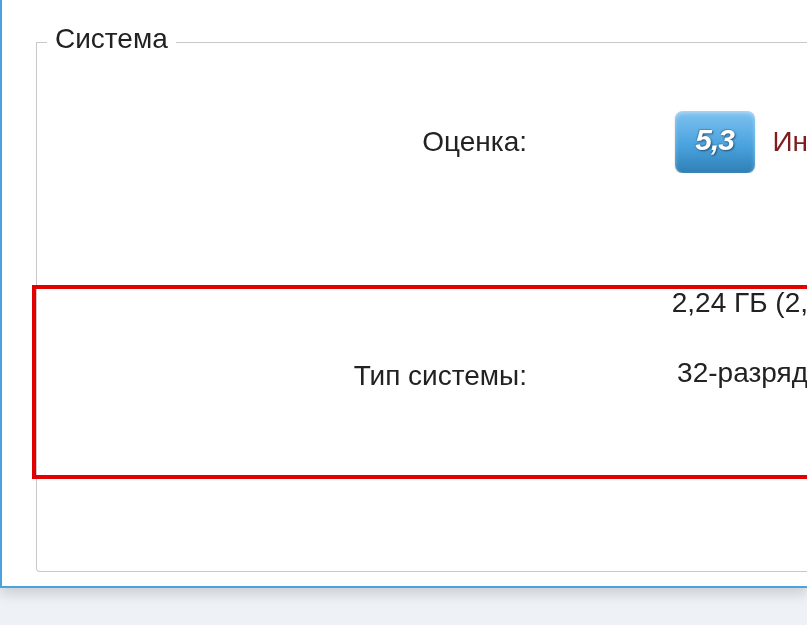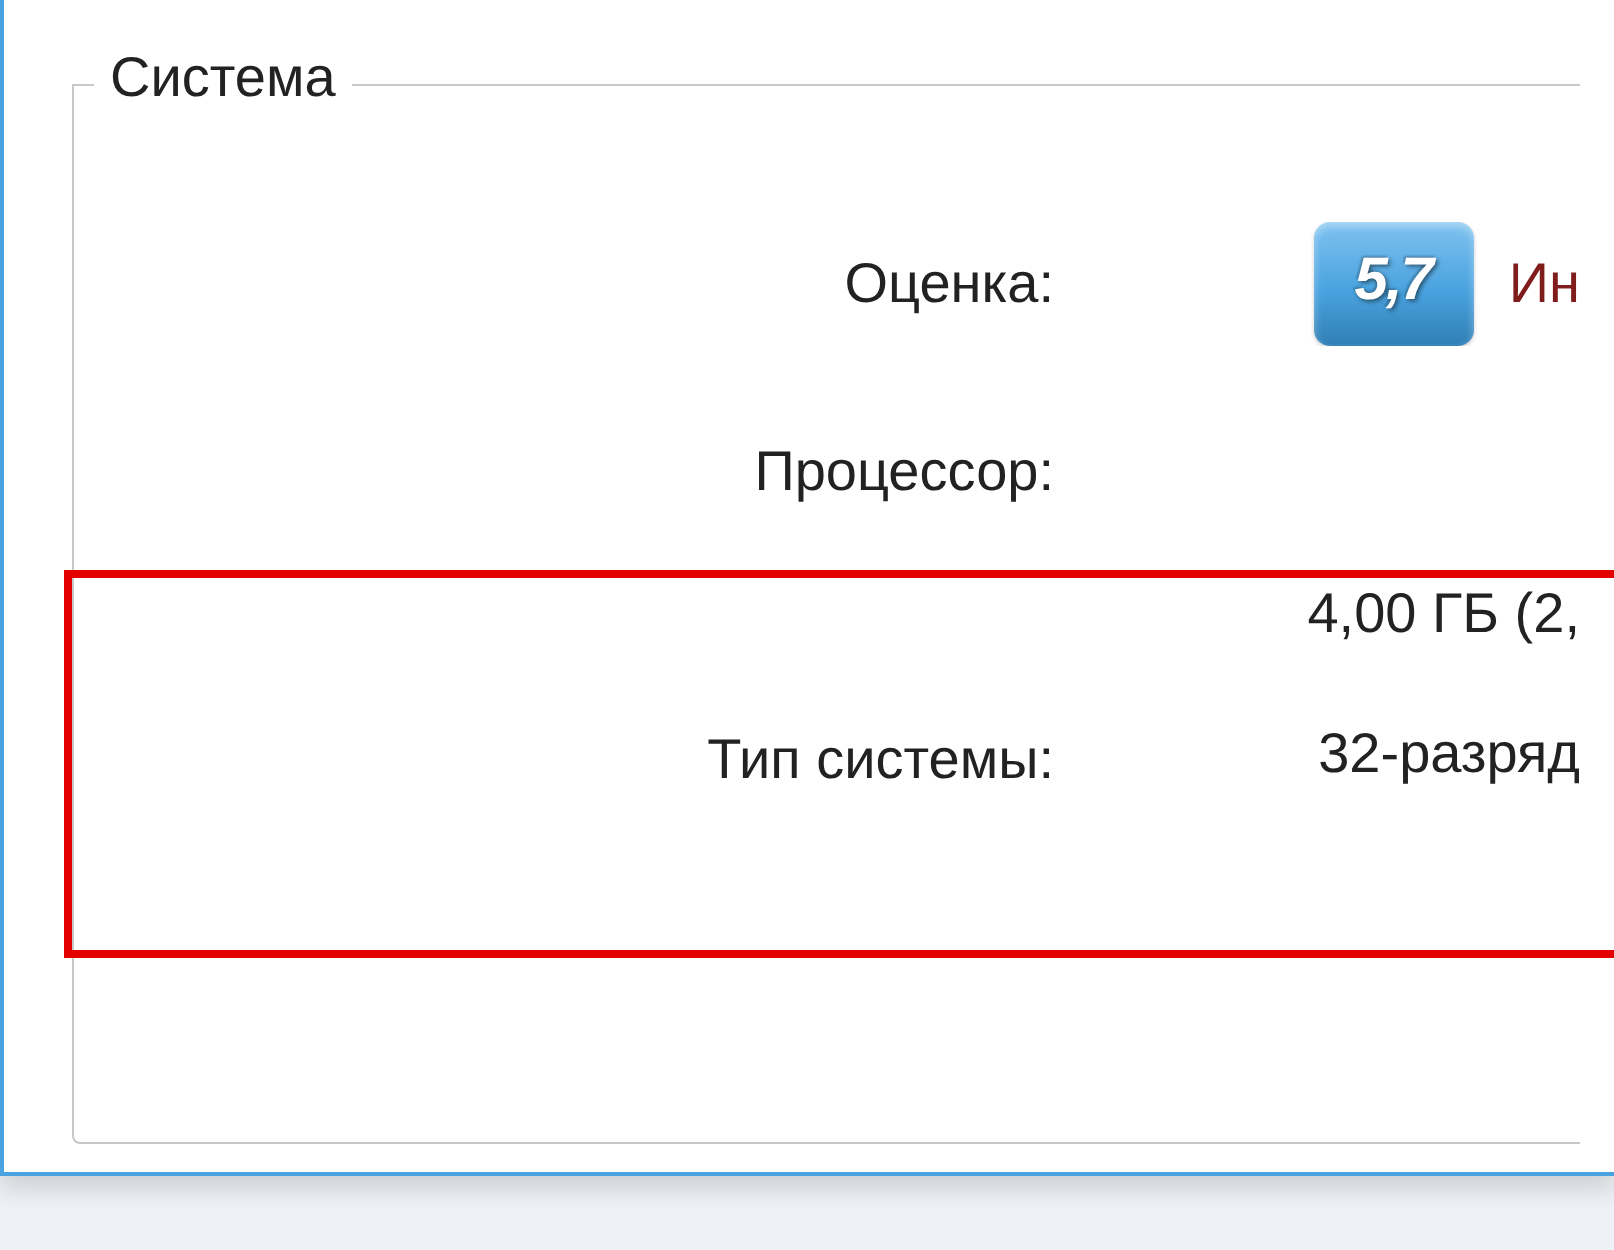--- a/index.html
+++ b/index.html
@@ -18,21 +18,21 @@
       border-right: none;
       width: 808px;
       height: 588px;
       position: relative;
       box-shadow: 0 6px 12px rgba(0,0,0,0.15);
     }
     .groupbox {
       position: absolute;
       left: 34px;
       top: 42px;
-      right: 18px;
+      right: 0;
       border: 1px solid #c8c8c8;
       border-right: none;
       border-bottom-left-radius: 4px;
       border-top-left-radius: 0;
       height: 530px;
     }
     .group-title {
       position: absolute;
       top: -20px;
       left: 10px;
@@ -107,32 +107,31 @@
 <div class="window">
   <div class="groupbox">
     <div class="group-title">Система</div>
 
     <div class="rows">
 
       <div class="row rating-row">
         <div class="label-col">Оценка:</div>
         <div class="value-col">
           <span class="rating-badge">
-            <span class="score">5,7</span>
+            <span class="score">5,3</span>
           </span>
           <span class="rating-link">Ин</span>
         </div>
       </div>
 
       <div class="row">
-        <div class="label-col">Процессор:</div>
       </div>
 
       <div class="row">
-        <div class="value-col">4,00 ГБ (2,</div>
+        <div class="value-col">2,24 ГБ (2,</div>
       </div>
 
       <div class="row">
         <div class="label-col">Тип системы:</div>
         <div class="value-col">32-разряд</div>
       </div>
 
 
     </div>
   </div>

